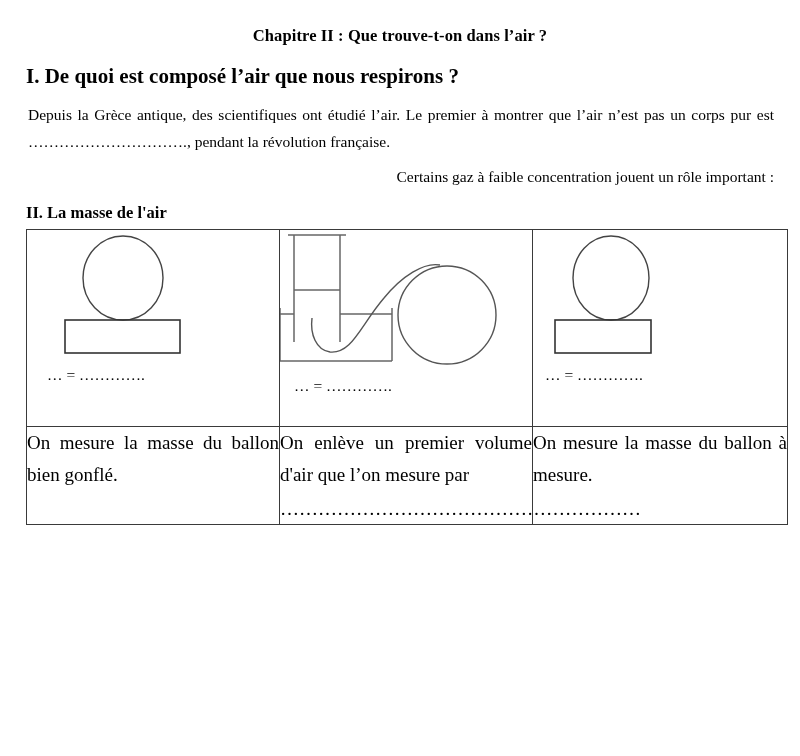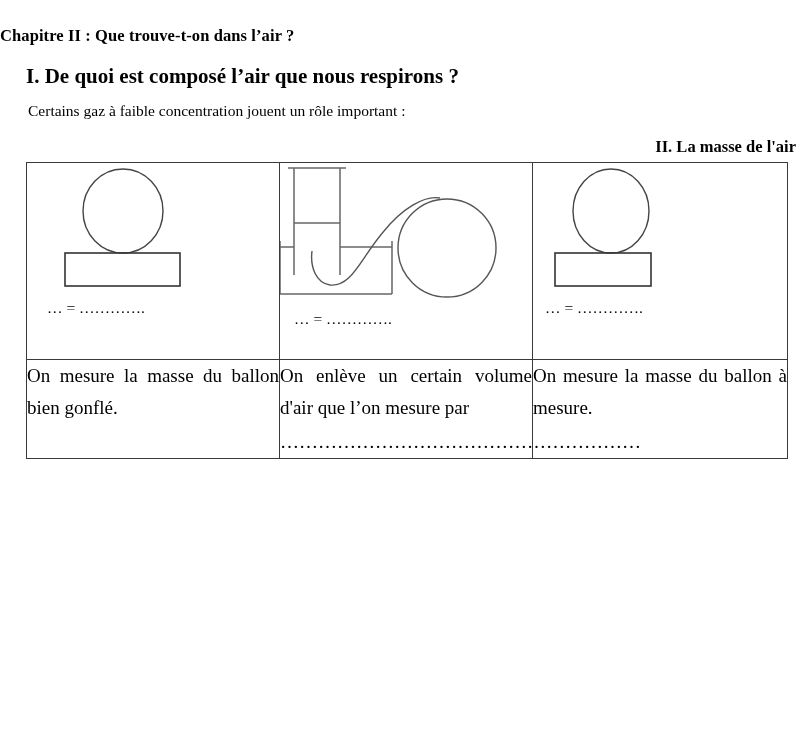--- a/index.html
+++ b/index.html
@@ -18,52 +18,52 @@
   .page {
     position: relative;
     width: 800px;
     height: 756px;
     box-sizing: border-box;
     padding: 0;
   }
 
   
   .doc-title {
+    text-align: center;
     font-weight: bold;
     font-size: 16.5px;
     letter-spacing: 0.1px;
     margin: 26px 0 0 0;
     line-height: 1.2;
   }
 
   .section-heading {
     font-weight: bold;
     font-size: 21px;
     margin: 18px 0 0 26px;
     line-height: 1.2;
   }
 
   .section-heading-ii {
     font-weight: bold;
     font-size: 16.5px;
-    margin: 12px 4px 6px 26px;
+    margin: 12px 16px 6px 26px;
     line-height: 1.2;
-    text-align: right;
   }
 
   
   .para {
     margin: 13px 26px 0 28px;
     font-size: 15.5px;
     line-height: 1.72;
     text-align: justify;
     text-justify: inter-word;
   }
   .para.nojust {
-    text-align: left;
+    text-align: right;
   }
   .para.tight {
     margin-top: 9px;
   }
 
   
   .exp-table {
     margin: 0 0 0 26px;
     width: 760px;
     border-collapse: collapse;
@@ -109,20 +109,21 @@
 </style>
 </head>
 <body>
 
 <div class="page">
 
   <div class="doc-title">Chapitre II : Que trouve-t-on dans l’air ?</div>
 
   <div class="section-heading">I. De quoi est composé l’air que nous respirons ?</div>
 
+  <div class="para">Depuis la Grèce antique, des scientifiques ont étudié l’air. Le premier à montrer que l’air n’est pas un corps pur est …………………………., pendant la révolution française.</div>
 
 
 
   <div class="para nojust tight">Certains gaz à faible concentration jouent un rôle important :</div>
 
 
 
   <div class="section-heading-ii">II. La masse de l'air</div>
 
   <table class="exp-table">
@@ -172,21 +173,21 @@
         </td>
 
       </tr>
       <tr>
 
         <td class="c1 caption-cell">
           <span>On mesure la masse du ballon bien gonflé.</span>
         </td>
 
         <td class="c2 caption-cell">
-          <span>On enlève un certain volume d'air que l’on mesure par</span>
+          <span>On enlève un premier volume d'air que l’on mesure par</span>
           <span class="capline-dots">…………………………………………………</span>
         </td>
 
         <td class="c3 caption-cell">
           <span>On mesure la masse du ballon à mesure.</span>
         </td>
 
       </tr>
     </tbody>
   </table>

